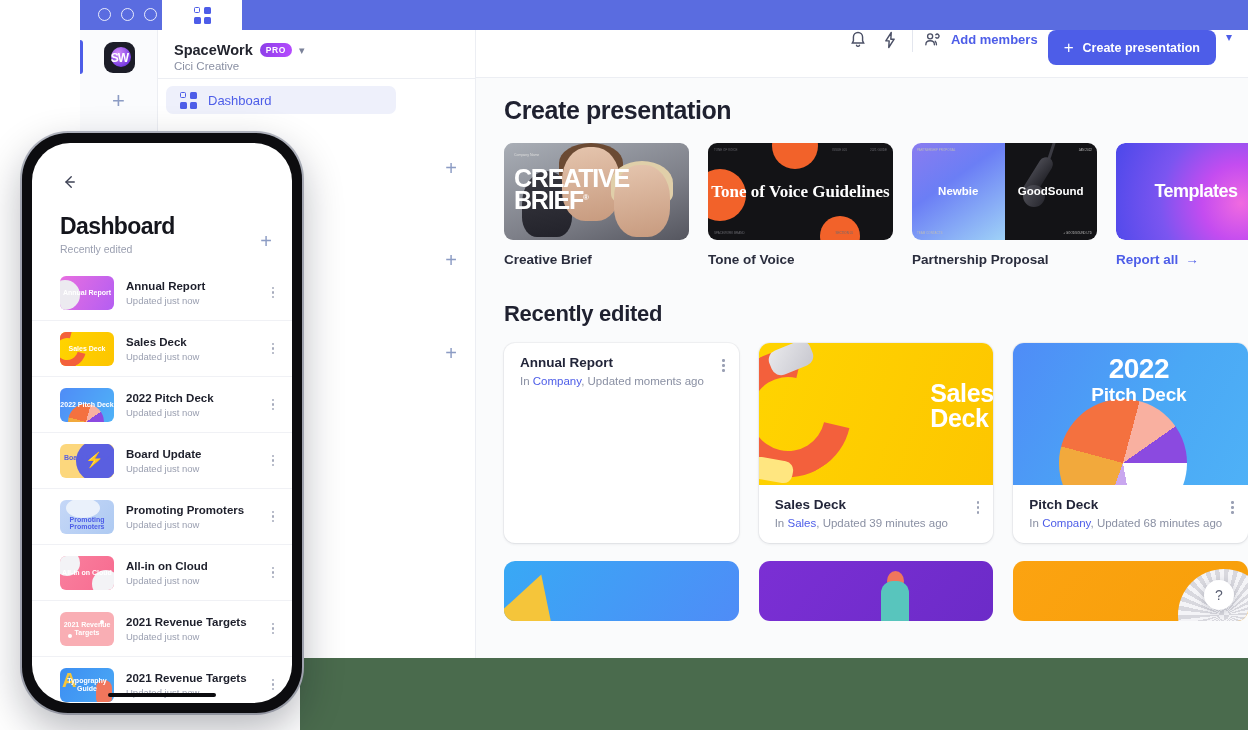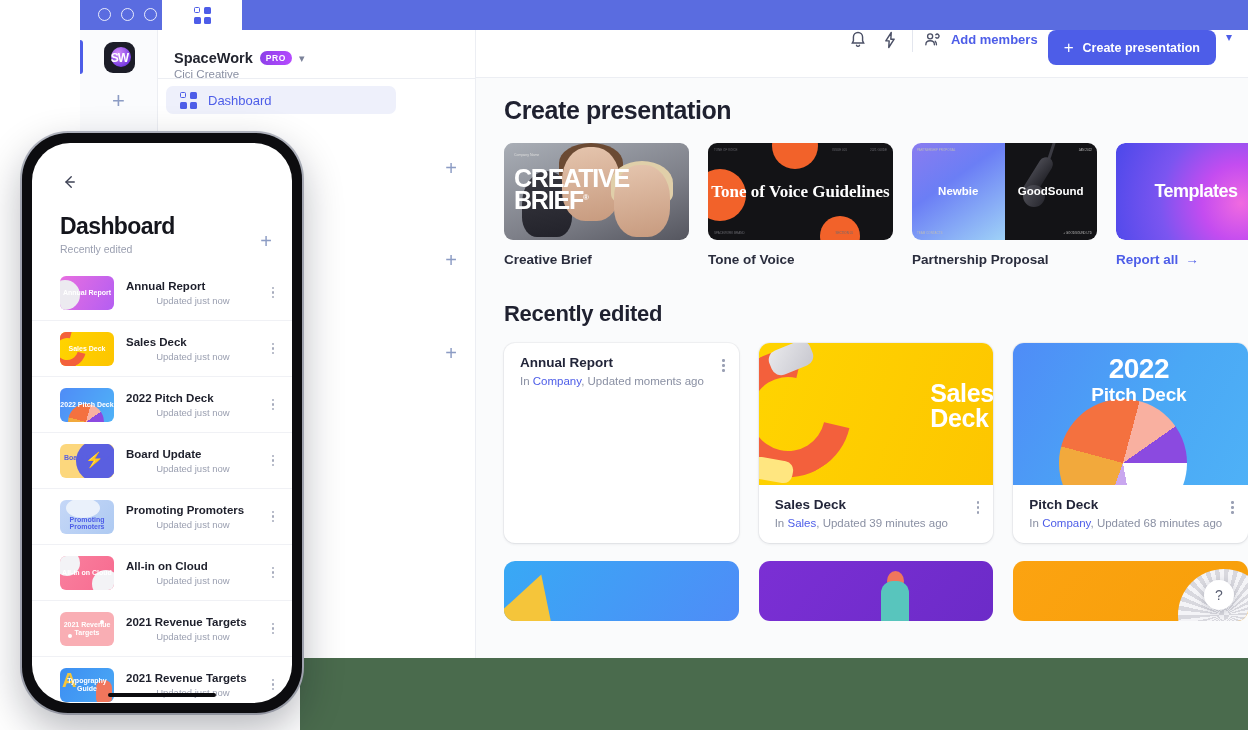--- a/index.html
+++ b/index.html
@@ -76,21 +76,21 @@
   }
   .rail-plus {
     position: absolute; left: 32px; top: 60px;
     font-size: 22px; color: #8c9cc4; font-weight: 300; line-height: 1;
   }
 
   .sidebar {
     position: absolute; left: 78px; top: 0; width: 318px; height: 628px;
     background: #ffffff; border-right: 1px solid #eceef3;
   }
-  .ws-head { position: absolute; left: 16px; top: 12px; margin-top: 8px; }
+  .ws-head { position: absolute; left: 16px; top: 12px; }
   .ws-name-row { display: flex; align-items: center; gap: 7px; }
   .ws-name { font-size: 14.5px; font-weight: bold; color: #23252f; }
   .pro-badge {
     background: linear-gradient(100deg,#8b3fe8,#b74bff);
     color: #fff; font-size: 8.5px; font-weight: bold; letter-spacing: .6px;
     padding: 2px 6px 2px 6px; border-radius: 8px;
   }
   .chev { color:#7b8299; font-size: 11px; }
   .ws-sub { font-size: 11.5px; color: #8a90a3; margin-top: 2px; }
 
@@ -291,21 +291,21 @@
   .ph-sub { position:absolute; left:28px; top:100px; font-size:10.5px; color:#9a9fb0; }
   .ph-plus { position:absolute; right:20px; top:88px; font-size:20px; color:#8c9cc4; font-weight:300; line-height:1; }
   .ph-list { position:absolute; left:0; top:122px; right:0; bottom:0; }
   .ph-item { display:flex; align-items:center; gap:12px; padding:9px 14px 9px 28px;
     border-bottom:1px solid #f0f1f5; height:56px; }
   .ph-thumb { width:54px; height:34px; border-radius:6px; flex:0 0 54px; position:relative; overflow:hidden;
     display:flex; align-items:center; justify-content:center; }
   .ph-thumb span { color:#fff; font-size:7px; font-weight:bold; line-height:1.05; text-align:center; z-index:3; position:relative;}
   .ph-txt { flex:1; min-width:0; }
   .ph-name { font-size:11.5px; font-weight:bold; color:#1d1f2b; white-space:nowrap; overflow:hidden; }
-  .ph-upd { font-size:9.5px; color:#9a9fb0; margin-top:3px;text-align:center; }
+  .ph-upd { font-size:9.5px; color:#9a9fb0; margin-top:3px; }
   .ph-kebab { display:flex; flex-direction:column; gap:2px; padding-right:4px; }
   .ph-kebab i { width:2.2px;height:2.2px;border-radius:50%;background:#a5aabb;display:block;}
   .home-ind { position:absolute; left:50%; transform:translateX(-50%); bottom:6px; width:108px; height:4px;
     border-radius:3px; background:#0c0c0f; z-index:9; }
 
   
   .th-ar { background:linear-gradient(120deg,#e86fe0,#b45ef2); }
   .th-ar .c { position:absolute; left:-10px; top:4px; width:30px;height:30px;border-radius:50%;background:#eceaf0;}
   .th-sd { background:linear-gradient(110deg,#ffd400,#fdc500); }
   .th-sd .r { position:absolute; left:-12px; top:-2px; width:38px;height:38px;border-radius:50%;

